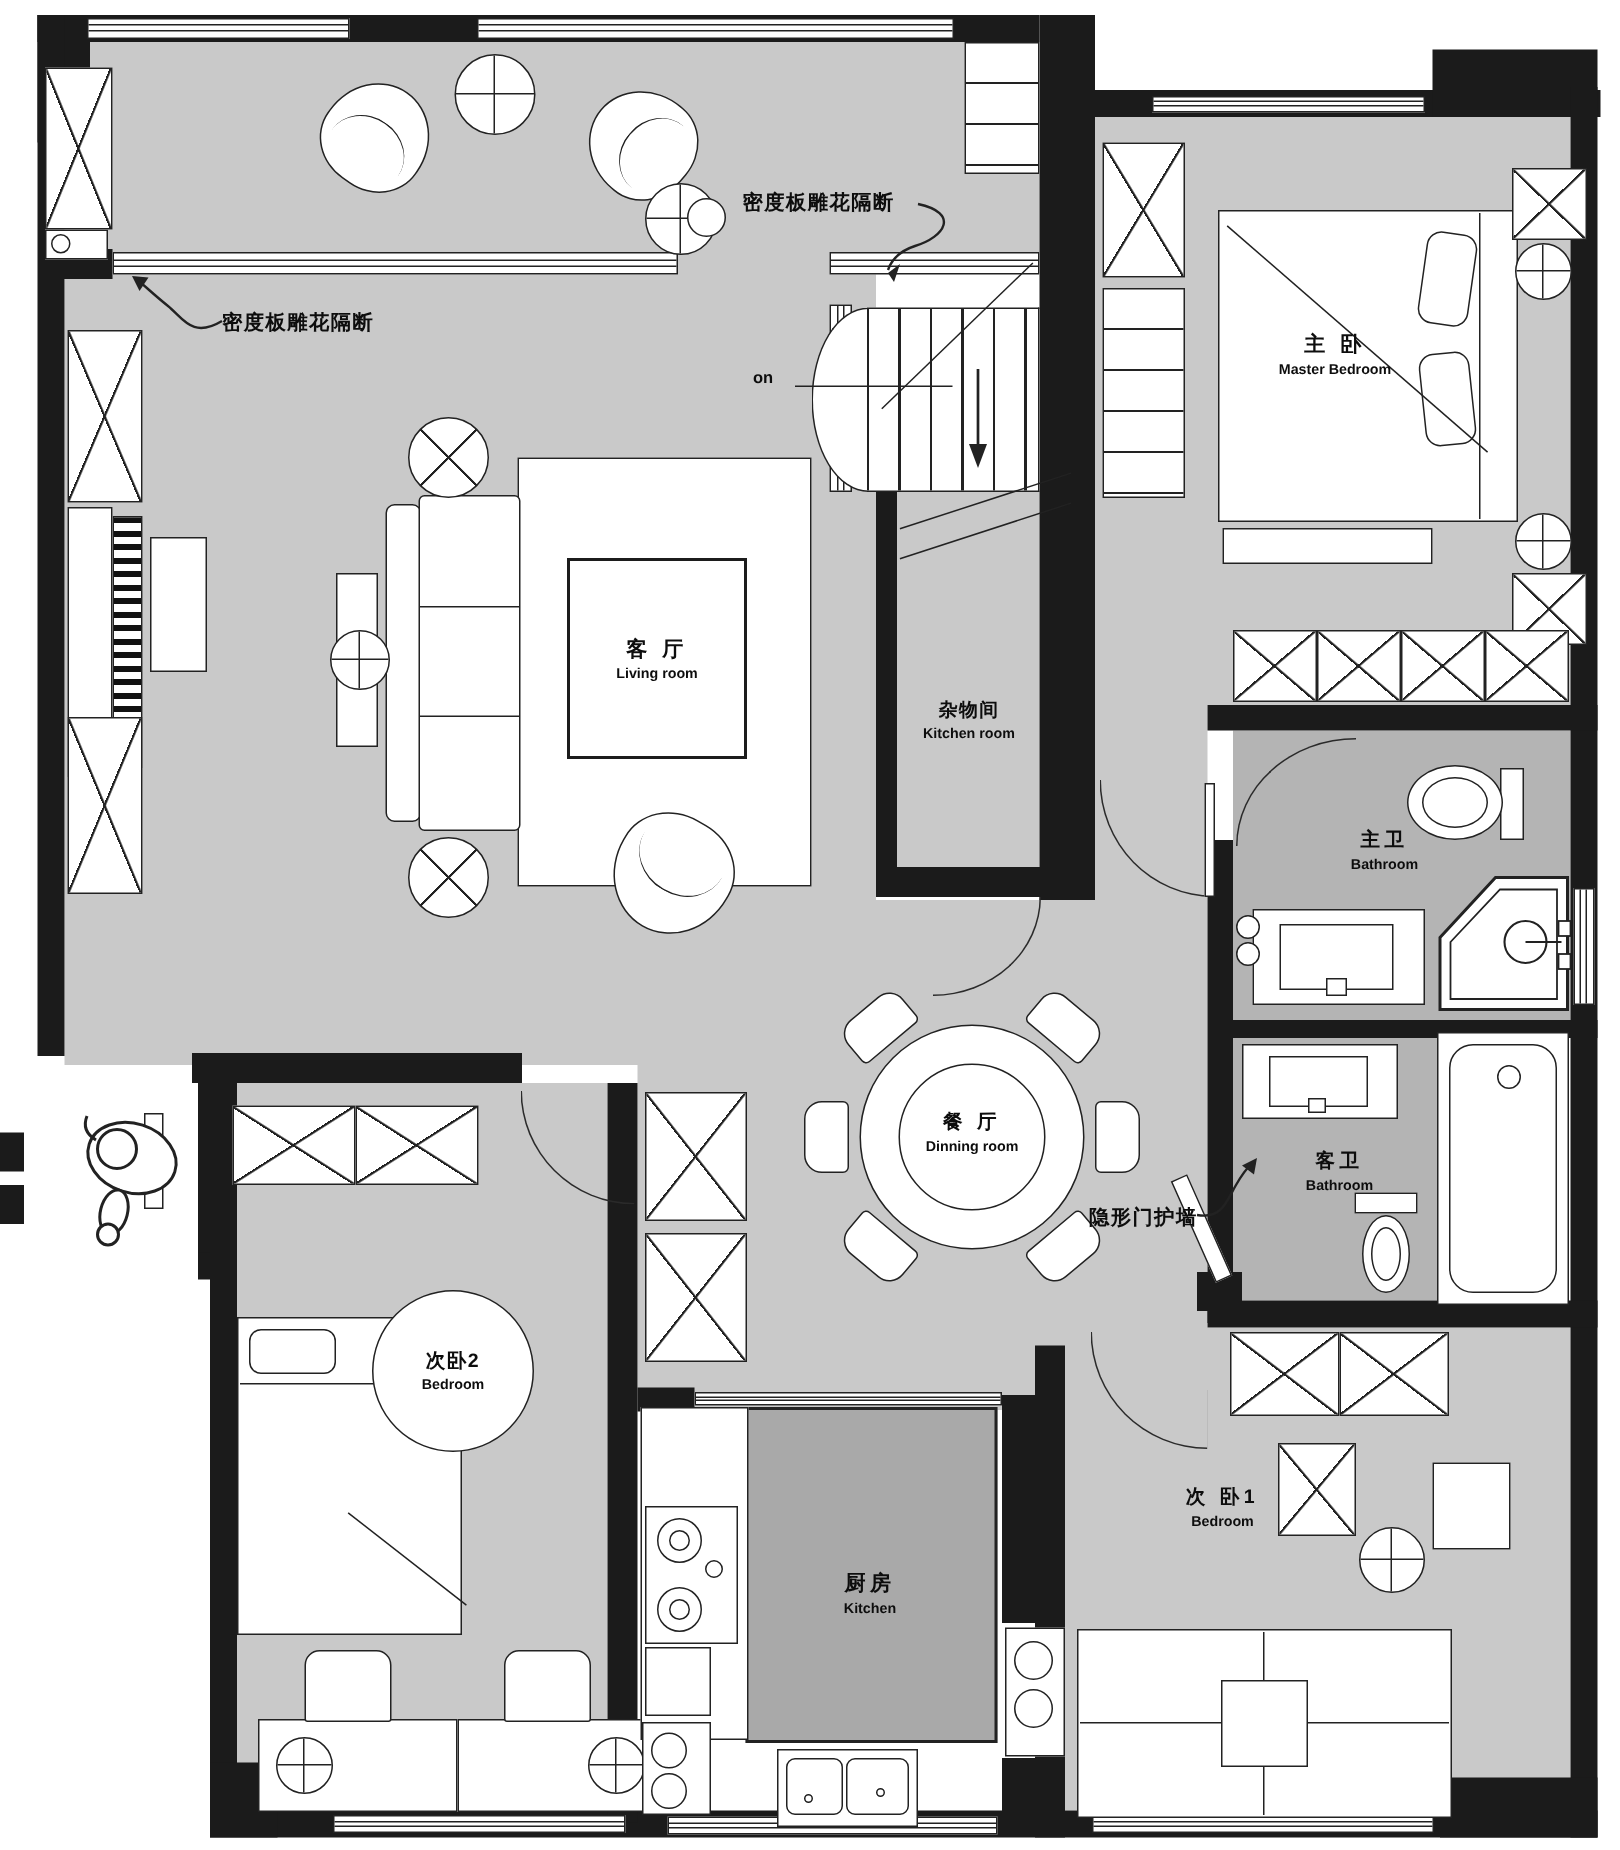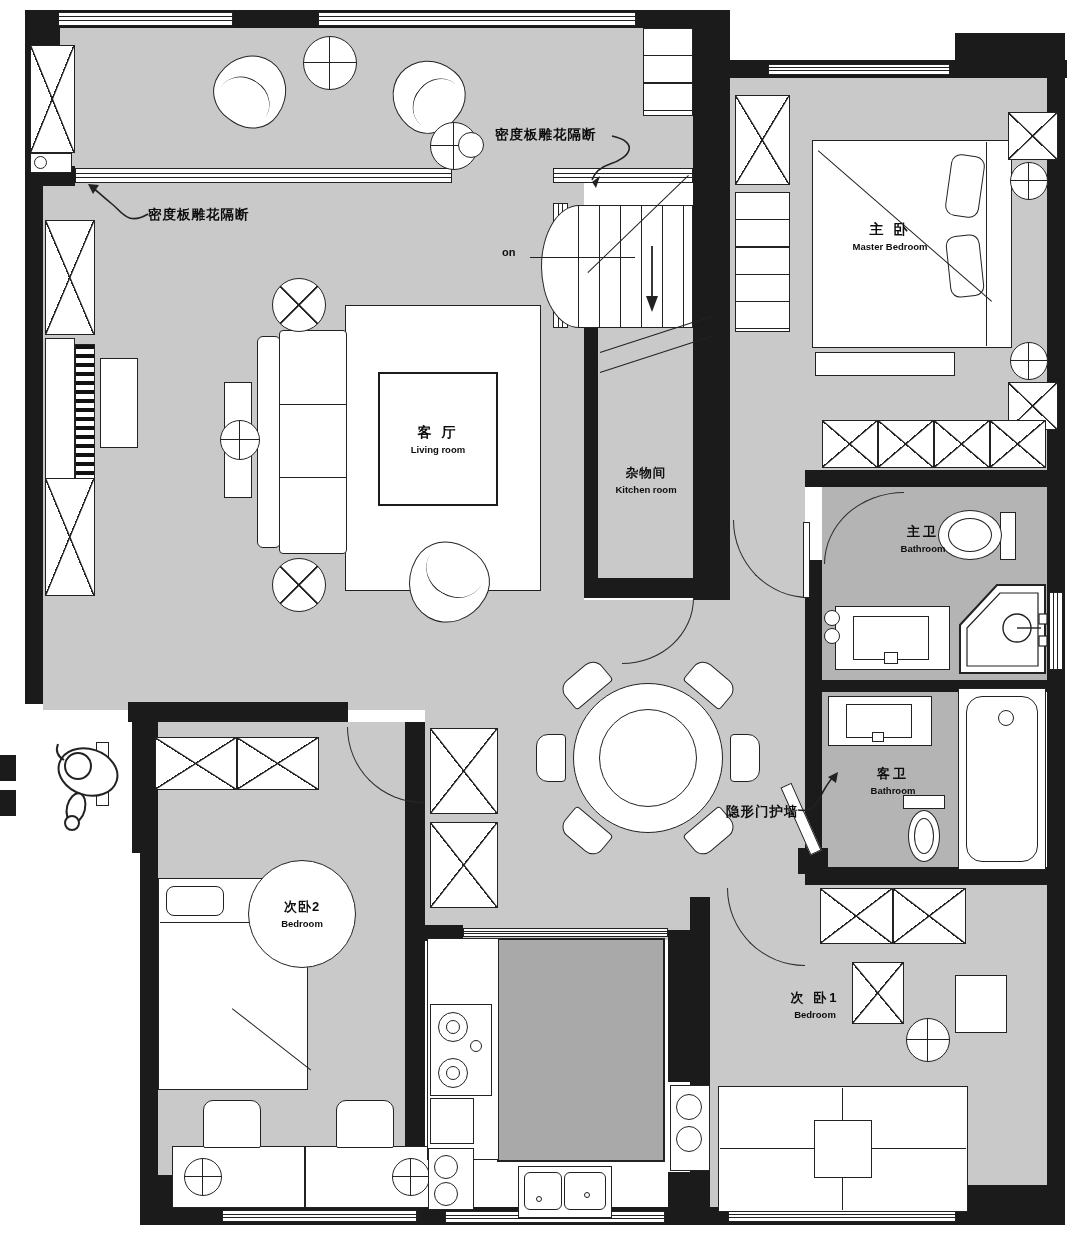--- a/index.html
+++ b/index.html
@@ -264,36 +264,44 @@
     <div class="en">Master Bedroom</div>
   </div>
   <div class="rlabel" style="left:378px;top:372px;width:116px;height:130px;border:2px solid #1c1c1c;background:#fff">
     <div class="zh">客 厅</div>
     <div class="en">Living room</div>
   </div>
   <div class="rlabel" style="left:598px;top:458px;width:96px;height:44px">
     <div class="zh" style="font-size:12.5px;letter-spacing:1px">杂物间</div>
     <div class="en">Kitchen room</div>
   </div>
-  <div class="rlabel" style="left:868px;top:516px;width:110px;height:44px">
+  <div class="rlabel" style="left:868px;top:544px;width:110px;height:44px">
     <div class="zh" style="font-size:13px">主卫</div>
     <div class="en">Bathroom</div>
   </div>
   <div class="rlabel" style="left:838px;top:758px;width:110px;height:44px">
     <div class="zh" style="font-size:13px">客卫</div>
     <div class="en">Bathroom</div>
+  </div>
+  <div class="rlabel" style="left:599px;top:726px;width:98px;height:56px">
+    <div class="zh" style="font-size:13px">餐 厅</div>
+    <div class="en">Dinning room</div>
   </div>
   <i class="fur thin circle" style="left:248px;top:860px;width:108px;height:108px"></i>
   <div class="rlabel" style="left:248px;top:888px;width:108px;height:50px">
     <div class="zh" style="font-size:13px;letter-spacing:1px">次卧2</div>
     <div class="en">Bedroom</div>
   </div>
   <div class="rlabel" style="left:755px;top:982px;width:120px;height:44px">
     <div class="zh" style="font-size:13px">次 卧1</div>
     <div class="en">Bedroom</div>
+  </div>
+  <div class="rlabel" style="left:510px;top:1038px;width:140px;height:48px">
+    <div class="zh">厨房</div>
+    <div class="en">Kitchen</div>
   </div>
 
   <div class="anno" style="left:495px;top:126px">密度板雕花隔断</div>
   <div class="anno" style="left:148px;top:206px">密度板雕花隔断</div>
   <div class="anno" style="left:726px;top:803px">隐形门护墙</div>
   <div class="anno" style="left:502px;top:246px;font-size:11px;letter-spacing:0">on</div>
 
   <svg class="ov" width="1080" height="1233" viewBox="0 0 1080 1233">
     <path d="M612,136 C640,142 630,158 610,164 C598,168 594,174 592,180" fill="none" stroke="#222" stroke-width="1.6"></path>
     <polygon points="592,182 600,176 596,188" fill="#222"></polygon>

